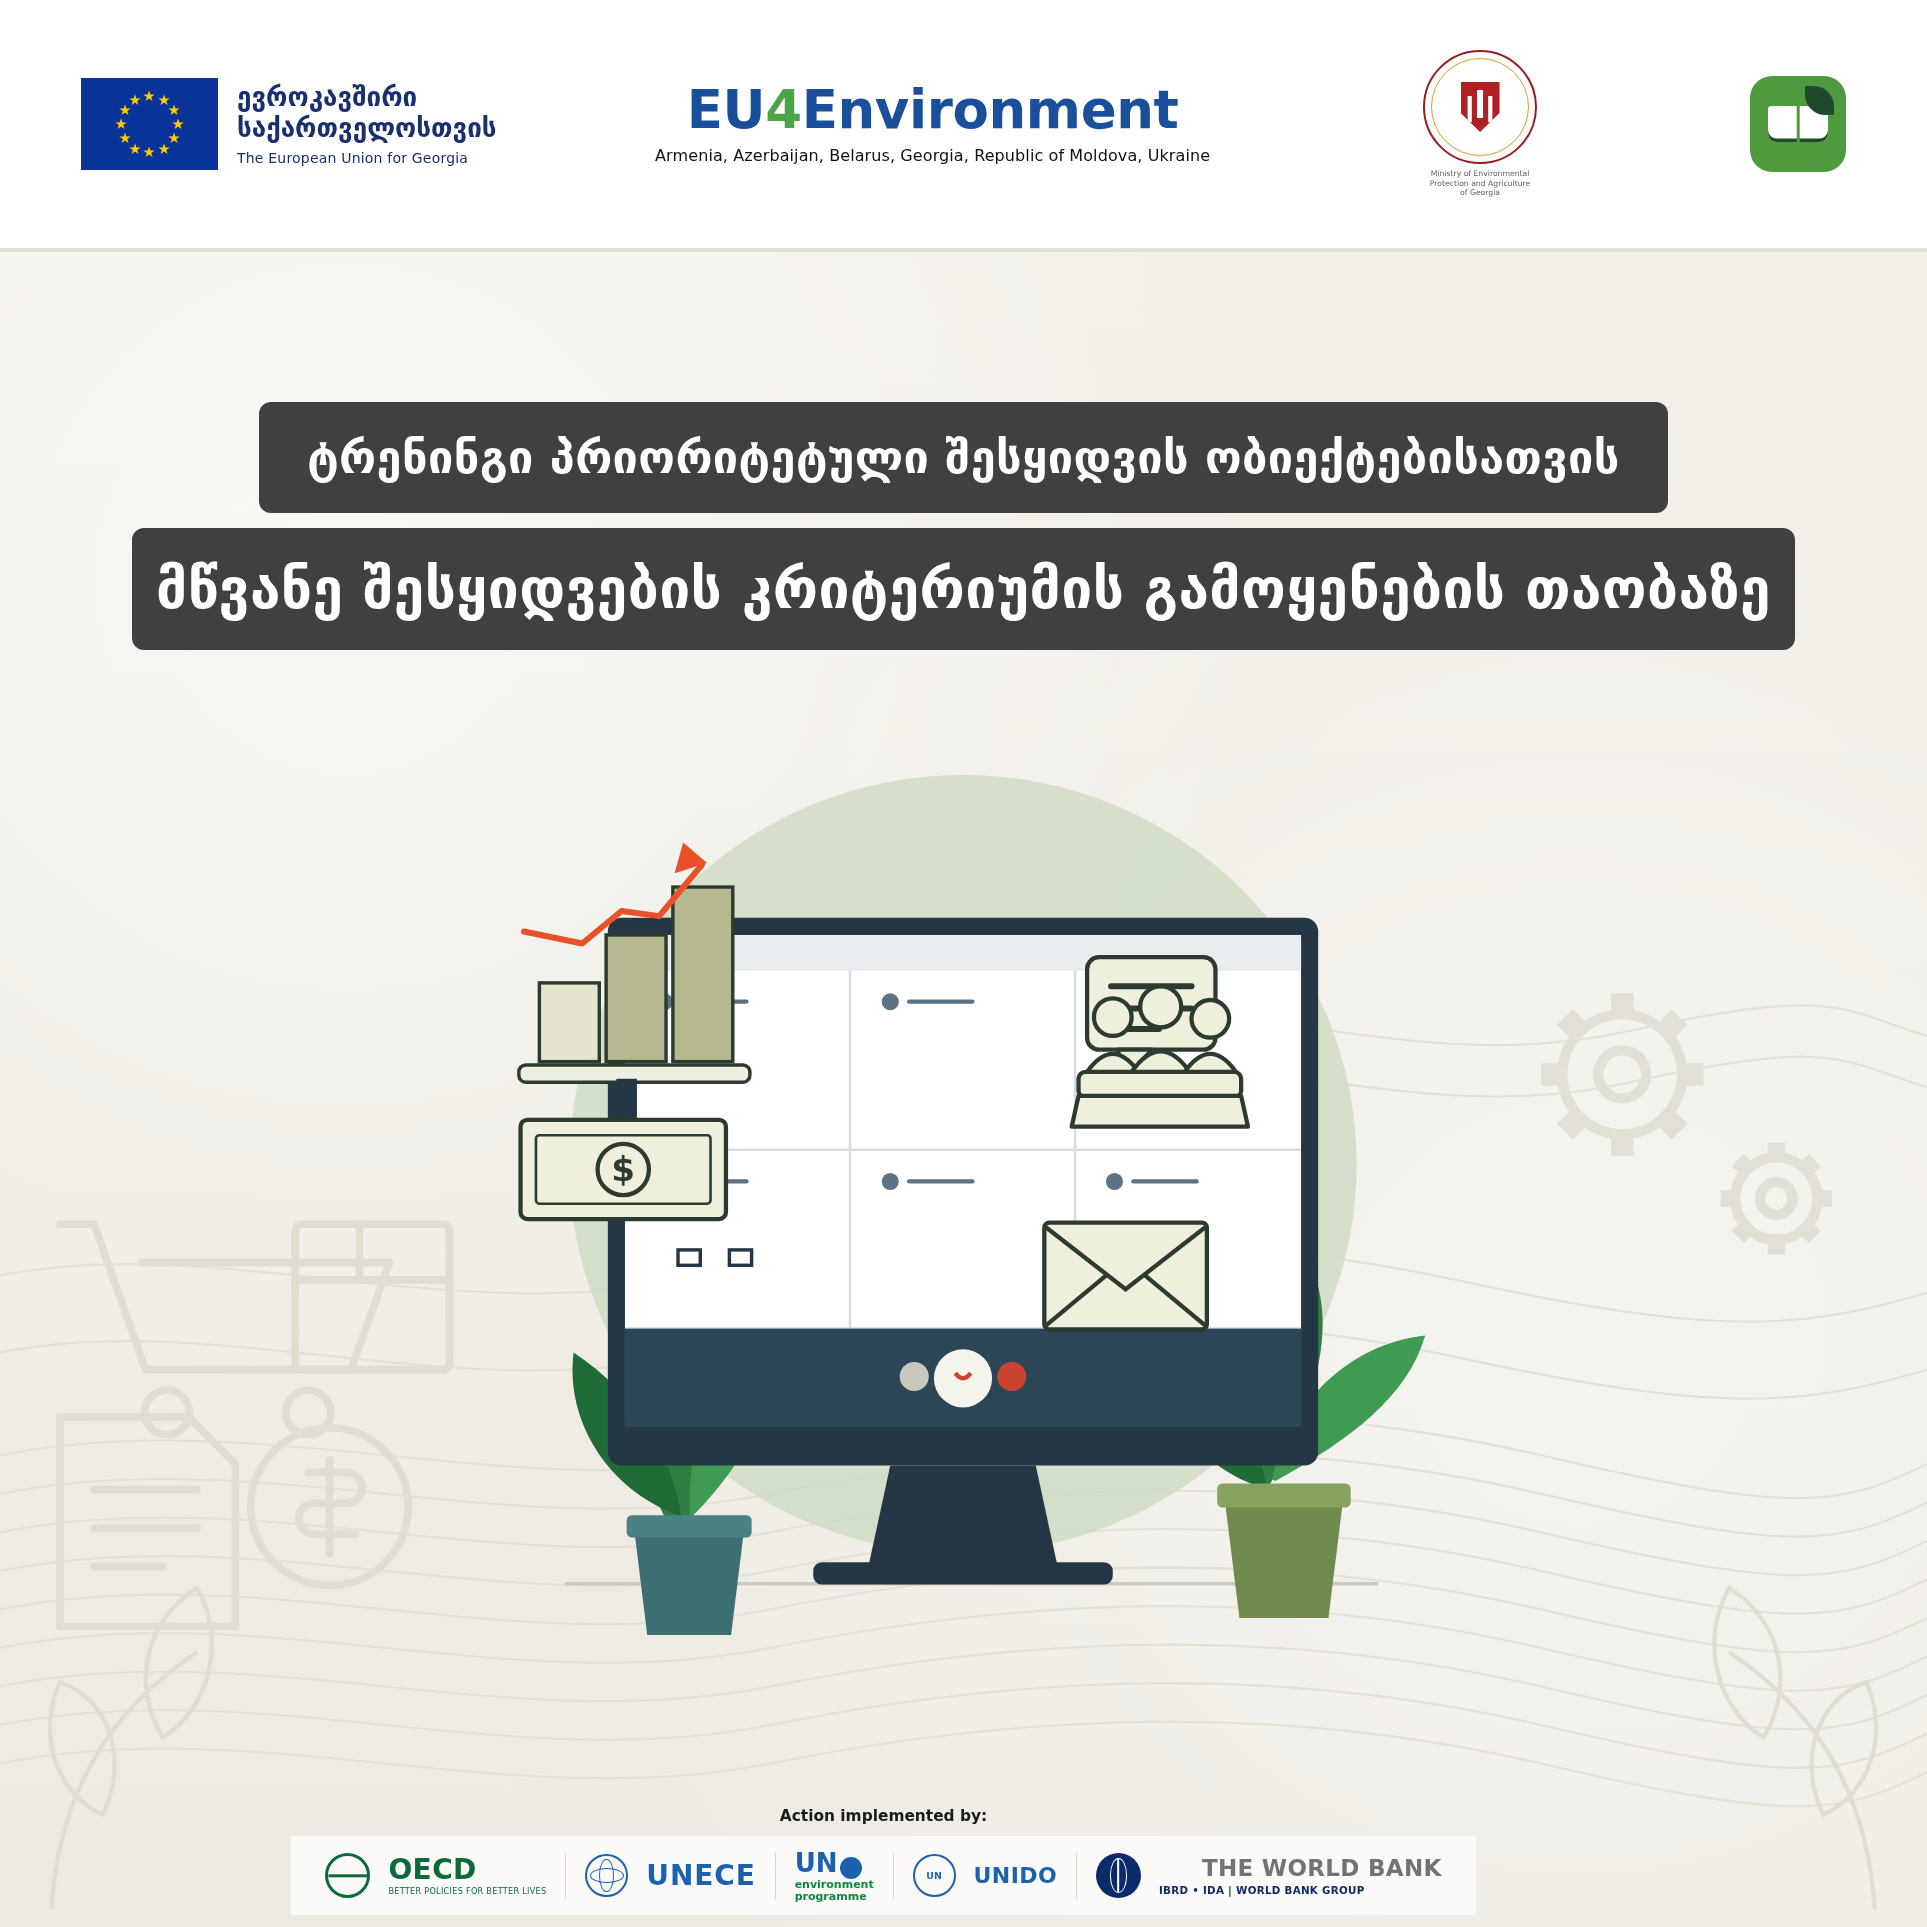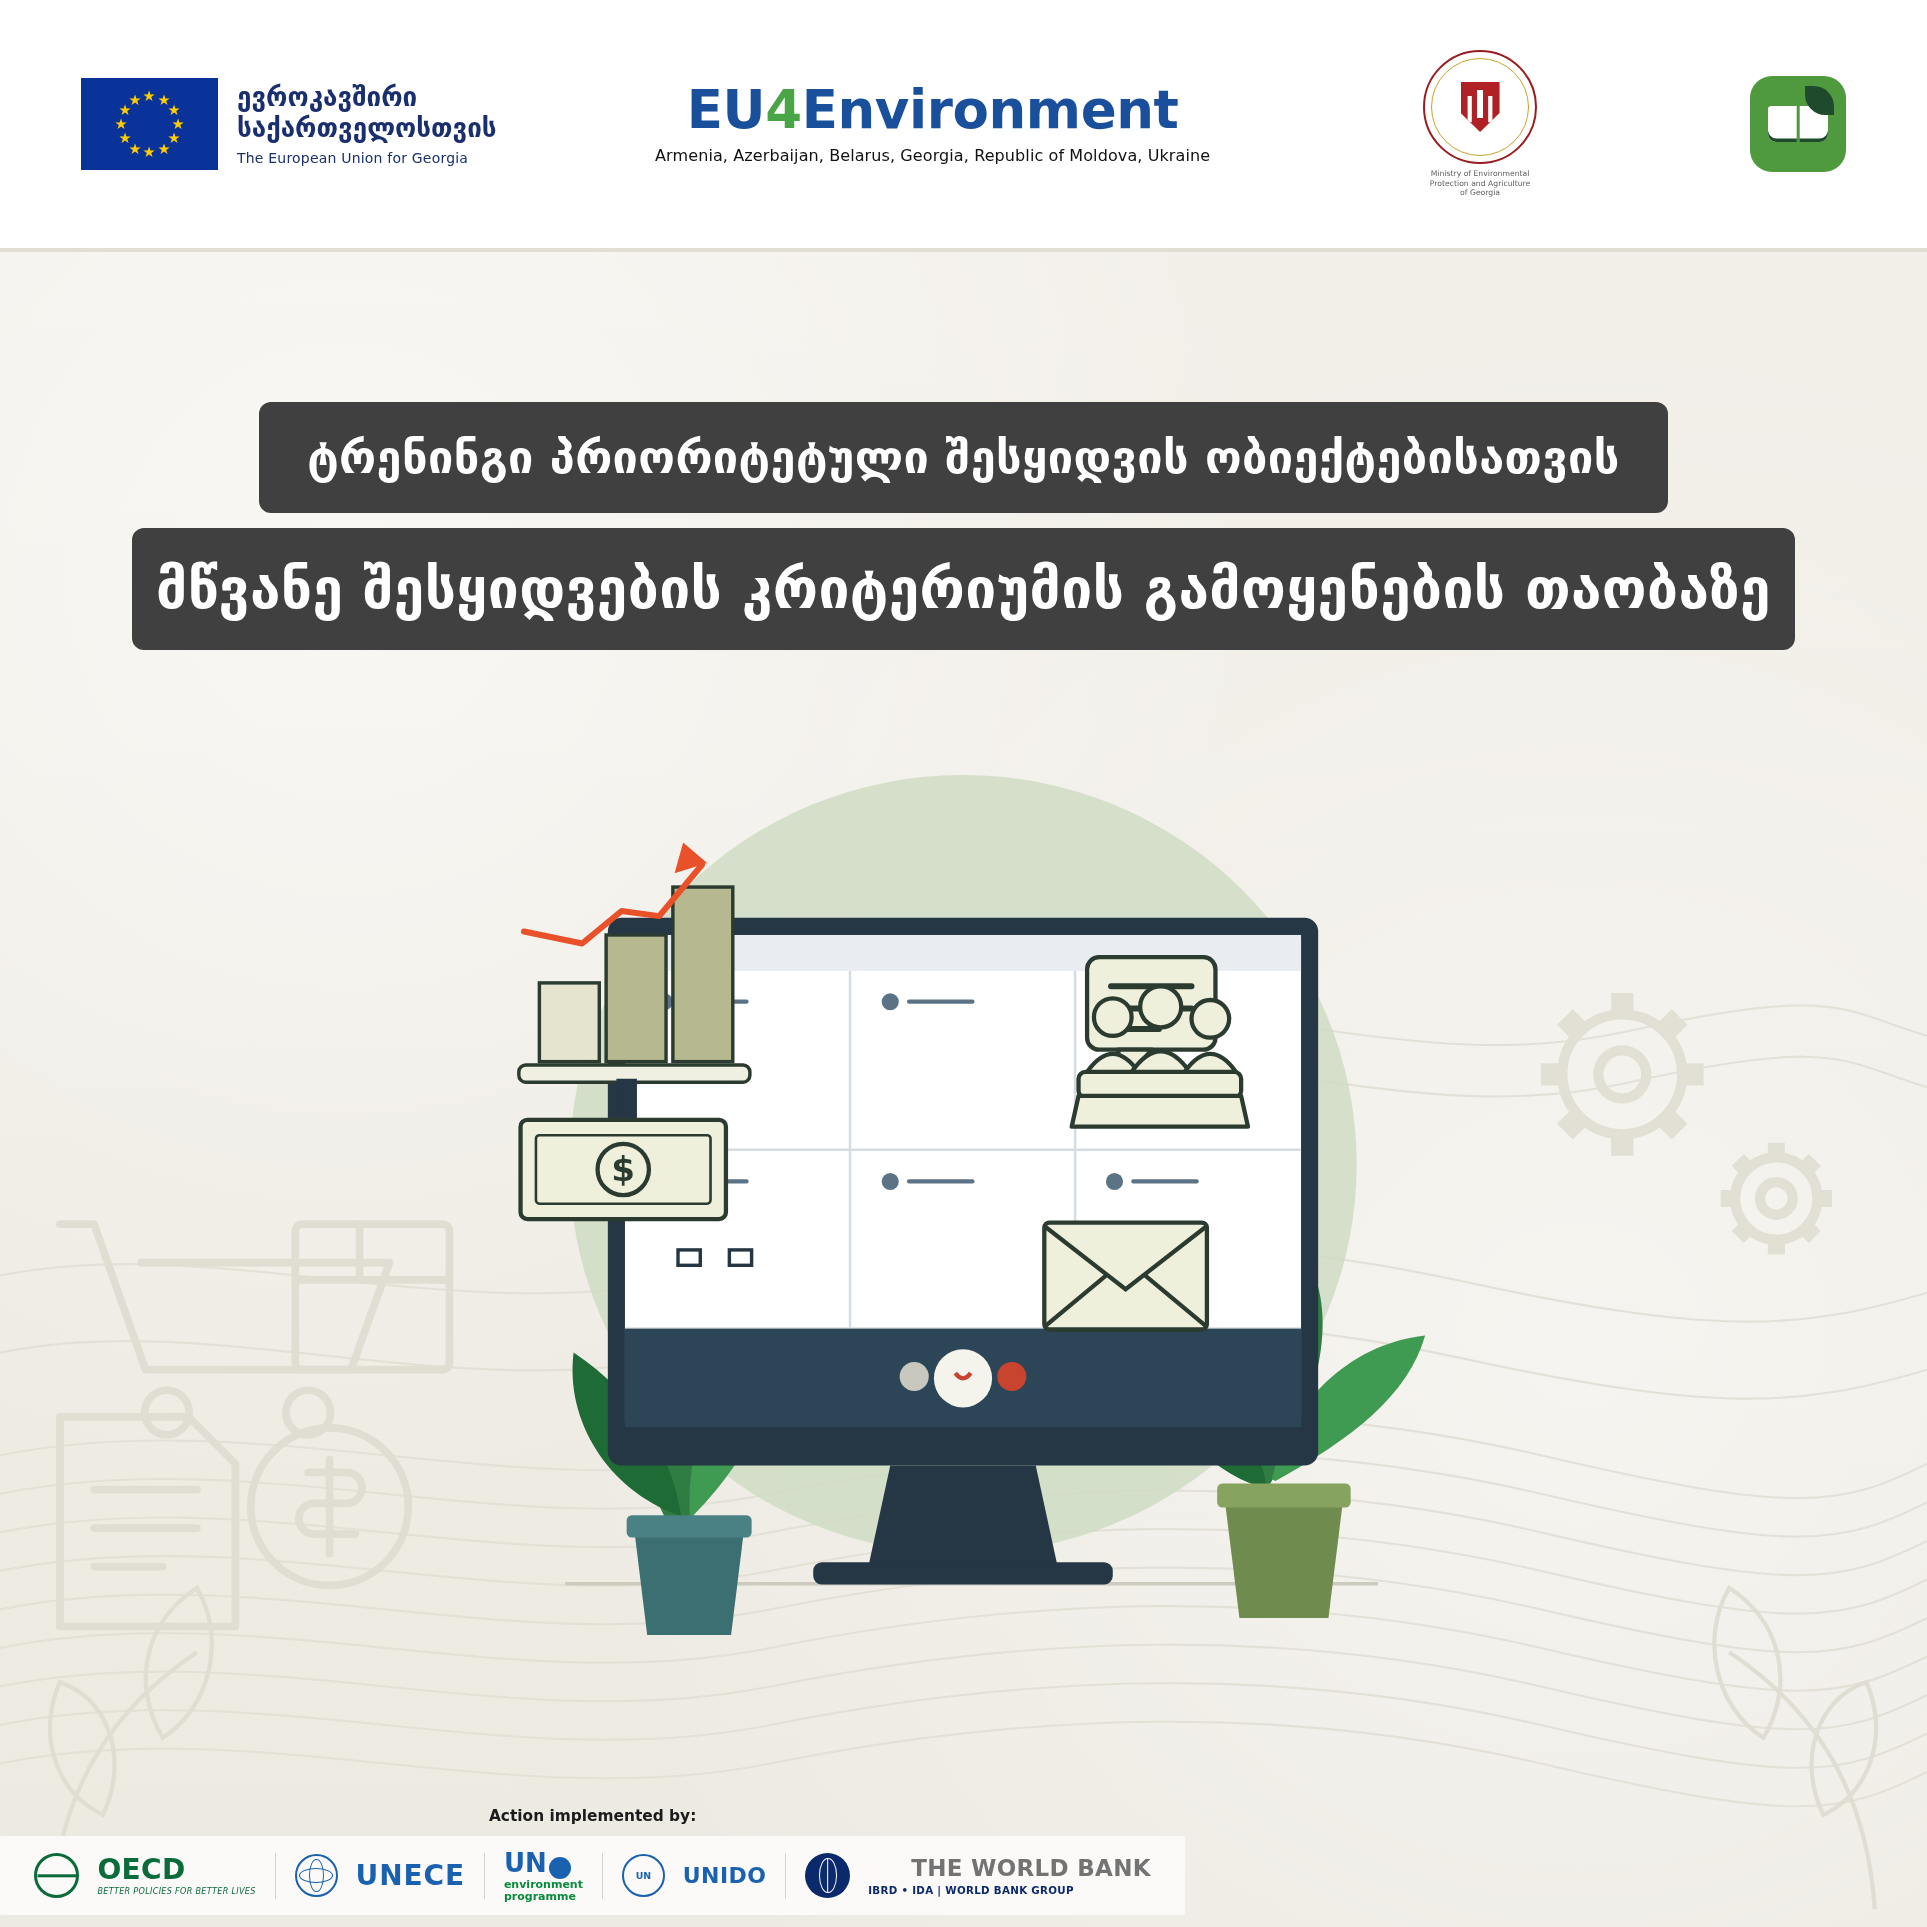--- a/index.html
+++ b/index.html
@@ -215,21 +215,21 @@
 
   
   .footer {
     position:absolute;
     left: 0; bottom: 0;
     width: 1767px;
     height: 103px;
     z-index: 20;
     display:flex;
     align-items:center;
-    justify-content:flex-start;
+    justify-content:center;
   }
   .footer-strip {
     background: #fbfaf8;
     height: 79px;
     display:flex;
     align-items:center;
     gap: 0;
     padding: 0 15.4px;
     border-radius: 1.7px;
   }
@@ -257,21 +257,21 @@
     position: relative;
   }
   .f-oecd-mark::after {
     content:"";
     position:absolute; left:50%; top:50%;
     width:39px; height:3.4px; background:#0b6b3a;
     transform:translate(-50%,-50%);
   }
   .f-oecd-text { line-height:1.05; }
   .f-oecd-name { font-size: 28px; font-weight:700; color:#0b6b3a; letter-spacing:0.4px; }
-  .f-oecd-tag { font-size: 8.1px; color:#0b6b3a; letter-spacing:0.3px; margin-top:2.6px;font-style:italic; }
+  .f-oecd-tag { font-size: 8.1px; color:#0b6b3a; letter-spacing:0.3px; margin-top:2.6px; }
 
   .f-un-globe {
     width:39px; height:39px; border-radius:50%;
     border:2.6px solid #1a62b0; position:relative;
   }
   .f-un-globe::before, .f-un-globe::after {
     content:""; position:absolute; border:1.3px solid #1a62b0; border-radius:50%;
   }
   .f-un-globe::before { inset:2.6px 12px; }
   .f-un-globe::after { inset:12px 2.6px; }

